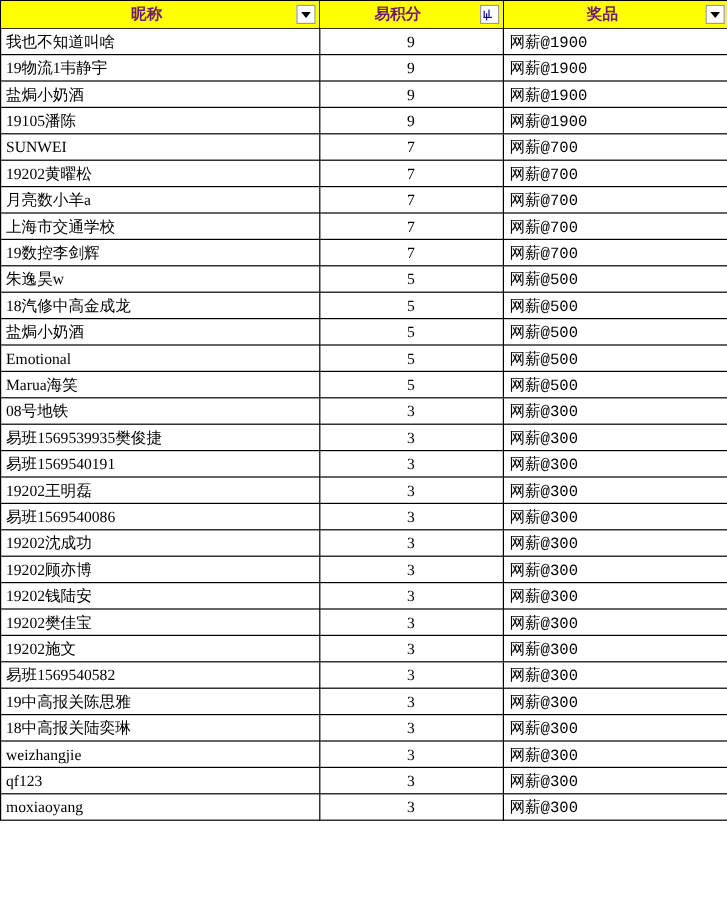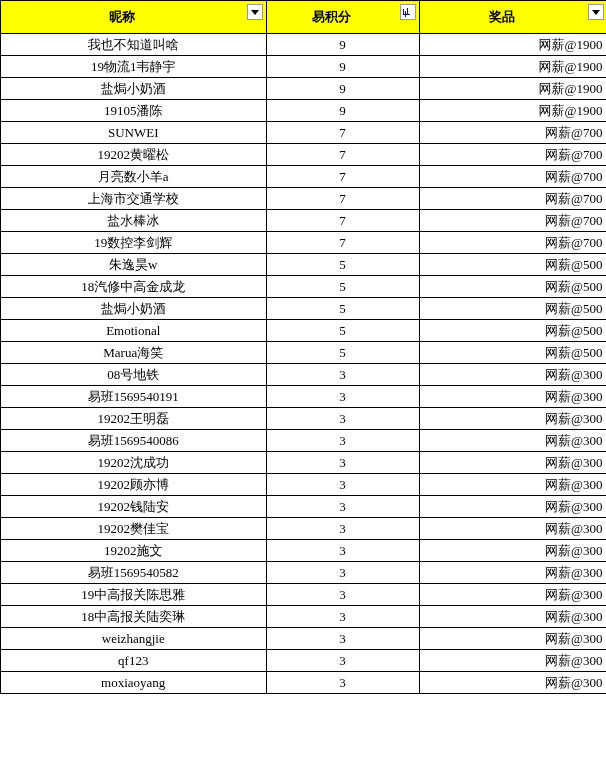--- a/index.html
+++ b/index.html
@@ -25,26 +25,26 @@
     width: 606px;
   }
   table.grid col.c0 { width: 265px; }
   table.grid col.c1 { width: 153px; }
   table.grid col.c2 { width: 188px; }
 
   thead th {
     background: #ffff00;
     border-right: 1px solid #000000;
     border-bottom: 1px solid #000000;
-    height: 32px;
+    height: 22px;
     padding: 0;
     font-weight: bold;
     font-size: 13px;
     font-family: "Liberation Sans", "DejaVu Sans", sans-serif;
-    color: #000000;
+    color: #701a75;
     position: relative;
     text-align: center;
     vertical-align: middle;
   }
   thead th .hdr-label {
     display: block;
     line-height: 22px;
     text-align: center;
     padding-right: 22px;
   }
@@ -98,23 +98,23 @@
     border-right: 1px solid #000000;
     border-bottom: 1px solid #000000;
     height: 21px;
     padding: 0 4px;
     font-size: 13px;
     color: #000000;
     vertical-align: middle;
     white-space: nowrap;
     overflow: hidden;
   }
-  td.name  { text-align: center; }
+  td.name  { }
   td.score { text-align: center; }
-  td.prize { text-align: right; padding-left: 5px; }
+  td.prize { text-align: left; padding-left: 5px; font-family: Liberation Mono, monospace; }
 </style>
 </head>
 <body>
 
 <div class="sheet">
   <table class="grid">
     <colgroup>
       <col class="c0">
         <col class="c1">
         <col class="c2">
@@ -176,25 +176,20 @@
           <td class="name">月亮数小羊a</td>
           <td class="score">7</td>
           <td class="prize">网薪@700</td>
         </tr>
         <tr>
           <td class="name">上海市交通学校</td>
           <td class="score">7</td>
           <td class="prize">网薪@700</td>
         </tr>
         <tr>
-          <td class="name">盐水棒冰</td>
-          <td class="score">7</td>
-          <td class="prize">网薪@700</td>
-        </tr>
-        <tr>
           <td class="name">19数控李剑辉</td>
           <td class="score">7</td>
           <td class="prize">网薪@700</td>
         </tr>
         <tr>
           <td class="name">朱逸昊w</td>
           <td class="score">5</td>
           <td class="prize">网薪@500</td>
         </tr>
         <tr>
@@ -212,20 +207,25 @@
           <td class="score">5</td>
           <td class="prize">网薪@500</td>
         </tr>
         <tr>
           <td class="name">Marua海笑</td>
           <td class="score">5</td>
           <td class="prize">网薪@500</td>
         </tr>
         <tr>
           <td class="name">08号地铁</td>
+          <td class="score">3</td>
+          <td class="prize">网薪@300</td>
+        </tr>
+        <tr>
+          <td class="name">易班1569539935樊俊捷</td>
           <td class="score">3</td>
           <td class="prize">网薪@300</td>
         </tr>
         <tr>
           <td class="name">易班1569540191</td>
           <td class="score">3</td>
           <td class="prize">网薪@300</td>
         </tr>
         <tr>
           <td class="name">19202王明磊</td>

